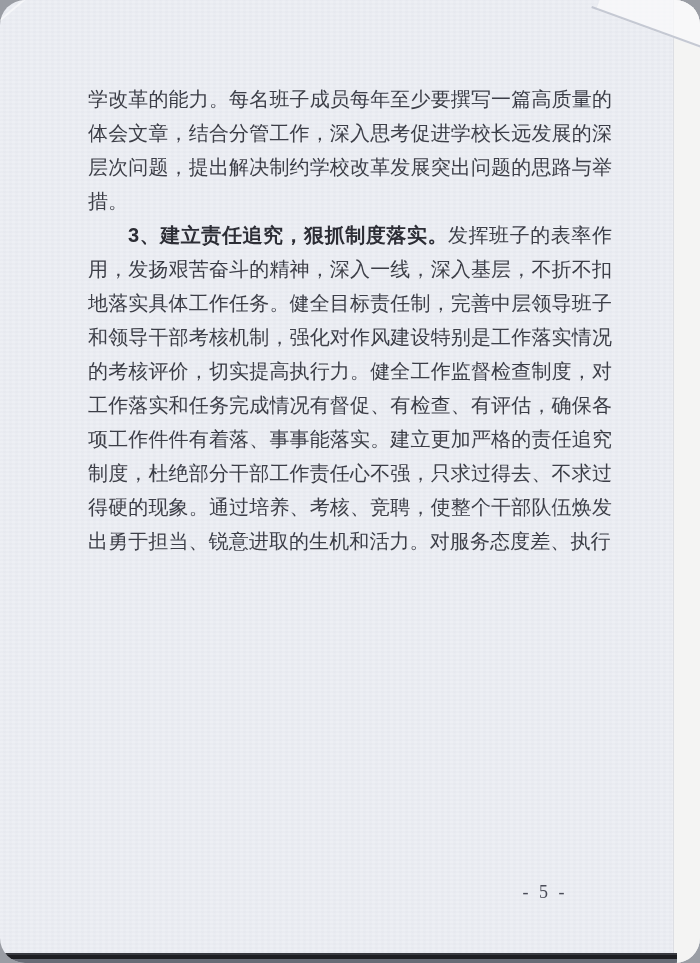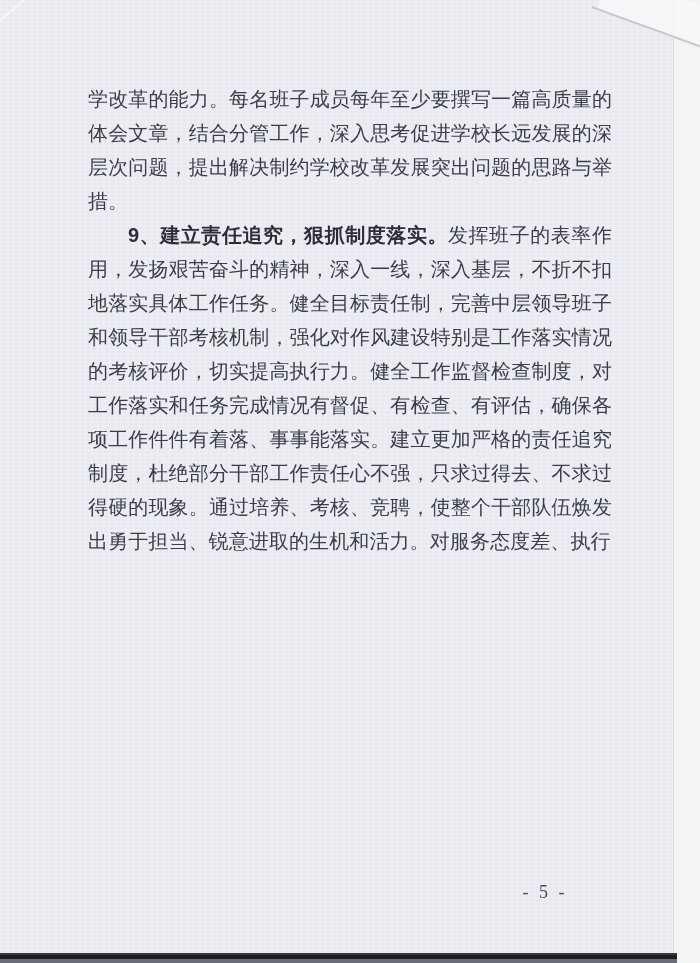--- a/index.html
+++ b/index.html
@@ -10,20 +10,21 @@
   .scan {
     position: relative;
     width: 700px;
     height: 963px;
     background: #edeff4;
     background-image:
       repeating-linear-gradient(0deg, rgba(255,255,255,0.02) 0 2px, rgba(60,70,110,0.018) 2px 4px),
       repeating-linear-gradient(90deg, rgba(255,255,255,0.015) 0 3px, rgba(60,70,110,0.015) 3px 6px);
     overflow: hidden;
     font-family: "Liberation Serif", serif;
+    border-radius: 25px;
   }
   
   .edge-right {
     position: absolute;
     top: 0;
     left: 673px;
     width: 27px;
     height: 963px;
     background: #f4f4f3;
     border-left: 1px solid #dcdee3;
@@ -108,20 +109,20 @@
 
 <div class="scan">
 
   <div class="edge-right"></div>
   <div class="corner-fill-tr"></div>
   <div class="corner-line-tr"></div>
   <div class="corner-line-tl"></div>
 
   <div class="text-block">
     <p class="para"><span>学改革的能力。每名班子成员每年至少要撰写一篇高质量的体会文章，结合分管工作，深入思考促进学校长远发展的深层次问题，提出解决制约学校改革发展突出问题的思路与举措。</span></p>
-    <p class="para indent"><span class="lead">9、建立责任追究，狠抓制度落实。</span><span>发挥班子的表率作用，发扬艰苦奋斗的精神，深入一线，深入基层，不折不扣地落实具体工作任务。健全目标责任制，完善中层领导班子和领导干部考核机制，强化对作风建设特别是工作落实情况的考核评价，切实提高执行力。健全工作监督检查制度，对工作落实和任务完成情况有督促、有检查、有评估，确保各项工作件件有着落、事事能落实。建立更加严格的责任追究制度，杜绝部分干部工作责任心不强，只求过得去、不求过得硬的现象。通过培养、考核、竞聘，使整个干部队伍焕发出勇于担当、锐意进取的生机和活力。对服务态度差、执行</span></p>
+    <p class="para indent"><span class="lead">3、建立责任追究，狠抓制度落实。</span><span>发挥班子的表率作用，发扬艰苦奋斗的精神，深入一线，深入基层，不折不扣地落实具体工作任务。健全目标责任制，完善中层领导班子和领导干部考核机制，强化对作风建设特别是工作落实情况的考核评价，切实提高执行力。健全工作监督检查制度，对工作落实和任务完成情况有督促、有检查、有评估，确保各项工作件件有着落、事事能落实。建立更加严格的责任追究制度，杜绝部分干部工作责任心不强，只求过得去、不求过得硬的现象。通过培养、考核、竞聘，使整个干部队伍焕发出勇于担当、锐意进取的生机和活力。对服务态度差、执行</span></p>
   </div>
 
   <div class="page-number">- 5 -</div>
 
   <div class="edge-bottom"></div>
 
 </div>
 
 </body></html>

